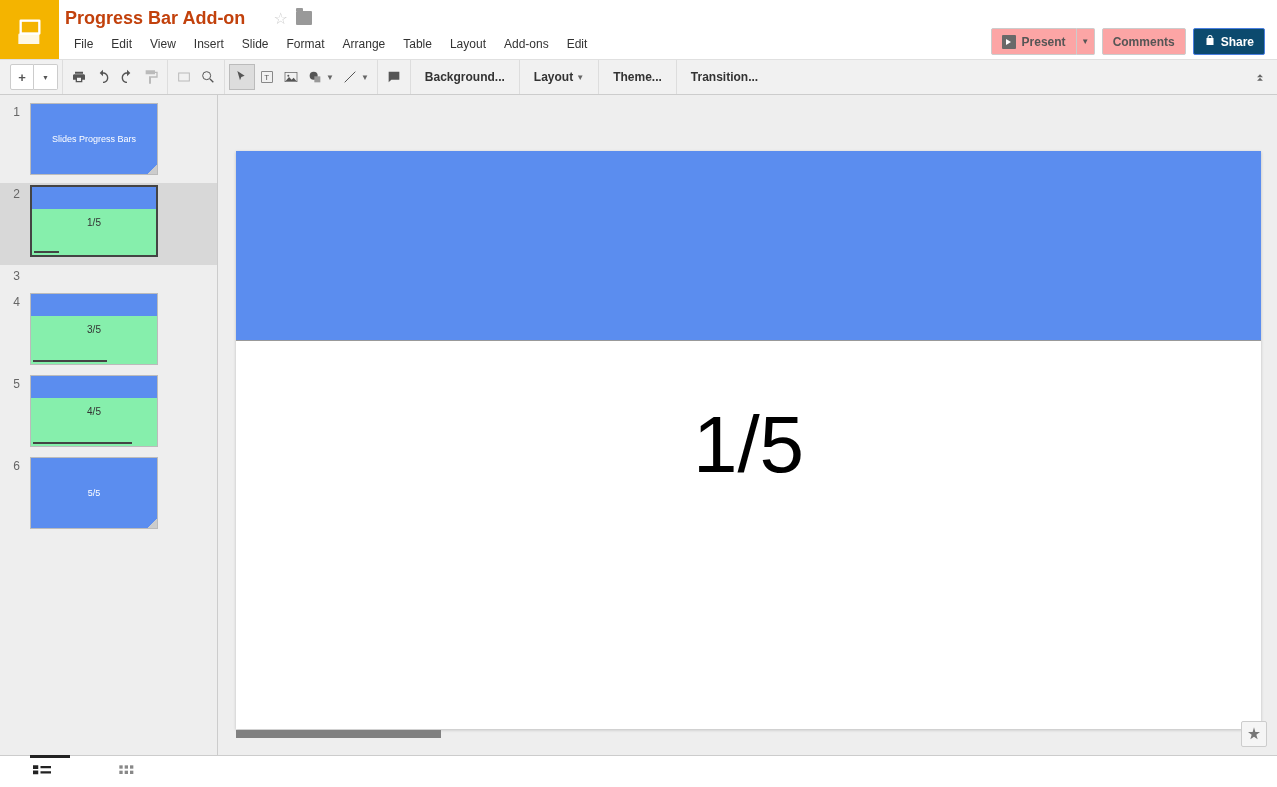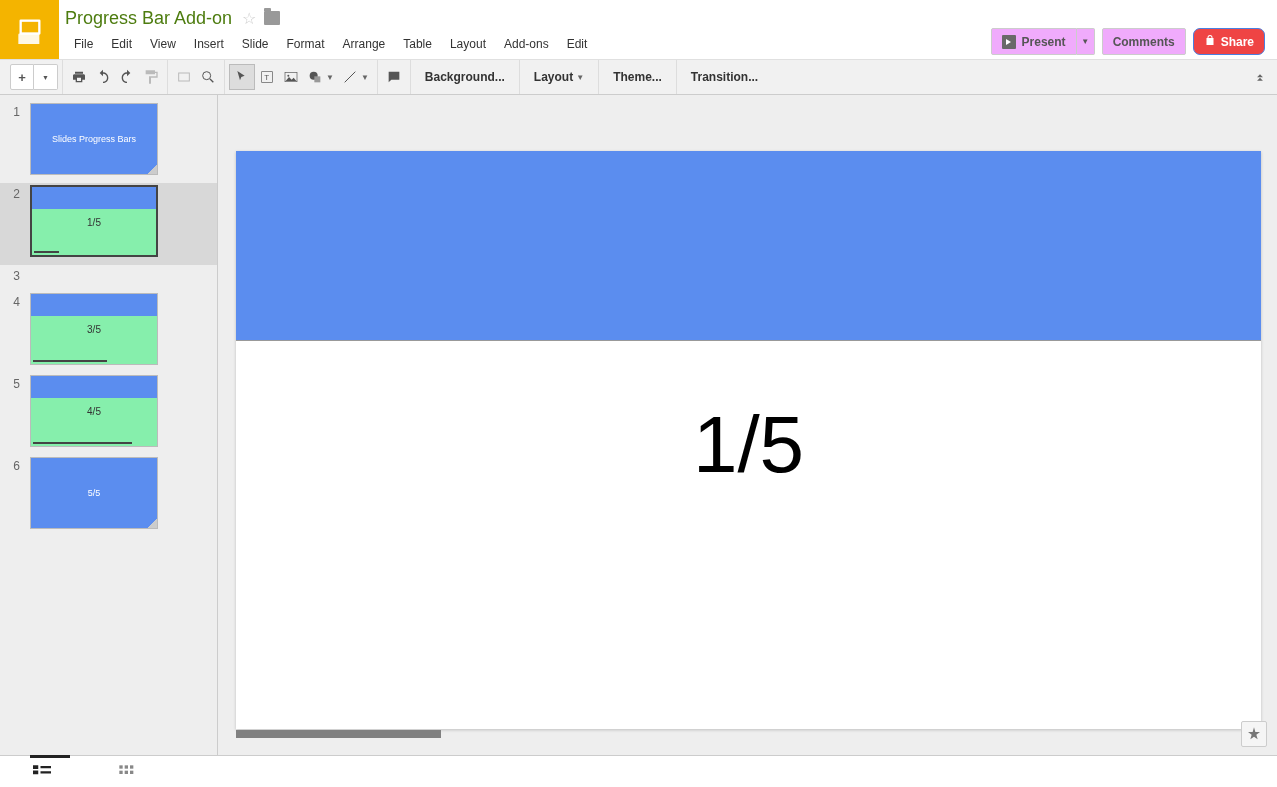--- a/index.html
+++ b/index.html
@@ -3,32 +3,32 @@
 <meta charset="utf-8">
 <style>
 * { box-sizing: border-box; margin: 0; padding: 0; }
 html, body { width: 1277px; height: 787px; font-family: Arial, sans-serif; font-size: 13px; color: #333; overflow: hidden; background: #fff; }
 .root { width: 100%; height: 100%; display: flex; flex-direction: column; }
 .header { height: 59px; display: flex; align-items: stretch; }
 .logo { width: 59px; height: 59px; background: #f4b400; display: flex; align-items: center; justify-content: center; }
 .logo svg { width: 28px; height: 28px; }
 .header-right { flex: 1; display: flex; flex-direction: column; padding-left: 6px; }
 .title-row { display: flex; align-items: center; height: 30px; padding-top: 6px; }
-.doc-title { font-size: 18px; color: #4d7c0f; margin-left: 0; margin-right: 10px; }
+.doc-title { font-size: 18px; color: #c2410c; margin-left: 0; margin-right: 28px; font-weight: bold; }
 .star { color: #ccc; font-size: 16px; margin-right: 8px; cursor: pointer; }
 .folder-icon { width: 16px; height: 14px; background: #999; display: inline-block; border-radius: 1px; position: relative; }
 .folder-icon::before { content: ""; position: absolute; top: -3px; left: 0; width: 7px; height: 3px; background: #999; border-radius: 1px 1px 0 0; }
 .menu-row { display: flex; align-items: center; height: 27px; gap: 0; }
 .menu-item { padding: 4px 9px; color: #333; cursor: pointer; font-size: 12px; }
 .header-actions { position: absolute; right: 12px; top: 28px; display: flex; gap: 7px; align-items: center; }
-.btn { display: flex; align-items: center; border: 1px solid #ccc; background: #f0abfc; border-radius: 2px; padding: 0 10px; height: 27px; cursor: pointer; font-size: 12px; font-weight: bold; color: #555; }
+.btn { display: flex; align-items: center; border: 1px solid #ccc; background: #fca5a5; border-radius: 2px; padding: 0 10px; height: 27px; cursor: pointer; font-size: 12px; font-weight: bold; color: #555; }
 .btn-play-icon { width: 14px; height: 14px; background: #696969; display: flex; align-items: center; justify-content: center; margin-right: 6px; border-radius: 1px; }
 .btn-play-icon::after { content:""; border-left: 5px solid #fff; border-top: 3px solid transparent; border-bottom: 3px solid transparent; }
 .btn-caret { width: 18px; justify-content: center; padding: 0; }
-.btn-share { background: #ef4444; border-color: #4a7fe0; color: #fff; border-radius: 7px; }
+.btn-share { background: #0c4a6e; border-color: #4a7fe0; color: #fff; }
 .toolbar { height: 36px; background: #f1f1f1; border-top: 1px solid #e0e0e0; border-bottom: 1px solid #ccc; display: flex; align-items: center; padding: 0 6px; position: relative; }
 .tb-group { display: flex; align-items: center; border-right: 1px solid #ddd; height: 100%; padding: 0 4px; }
 .tb-btn { min-width: 24px; height: 26px; display: flex; align-items: center; justify-content: center; color: #555; cursor: pointer; padding: 0 4px; }
 .tb-btn.text { font-size: 12px; color: #333; padding: 0 10px; font-weight: bold; }
 .tb-btn .caret { margin-left: 3px; font-size: 8px; color: #666; }
 .tb-btn svg { width: 16px; height: 16px; fill: #555; }
 .tb-btn.disabled { opacity: 0.35; }
 .tb-collapse { position: absolute; right: 10px; top: 9px; cursor: pointer; color: #666; }
 .body-area { flex: 1; display: flex; background: #eee; overflow: hidden; }
 .filmstrip { width: 218px; background: #eee; border-right: 1px solid #ccc; overflow-y: auto; padding-top: 6px; }

